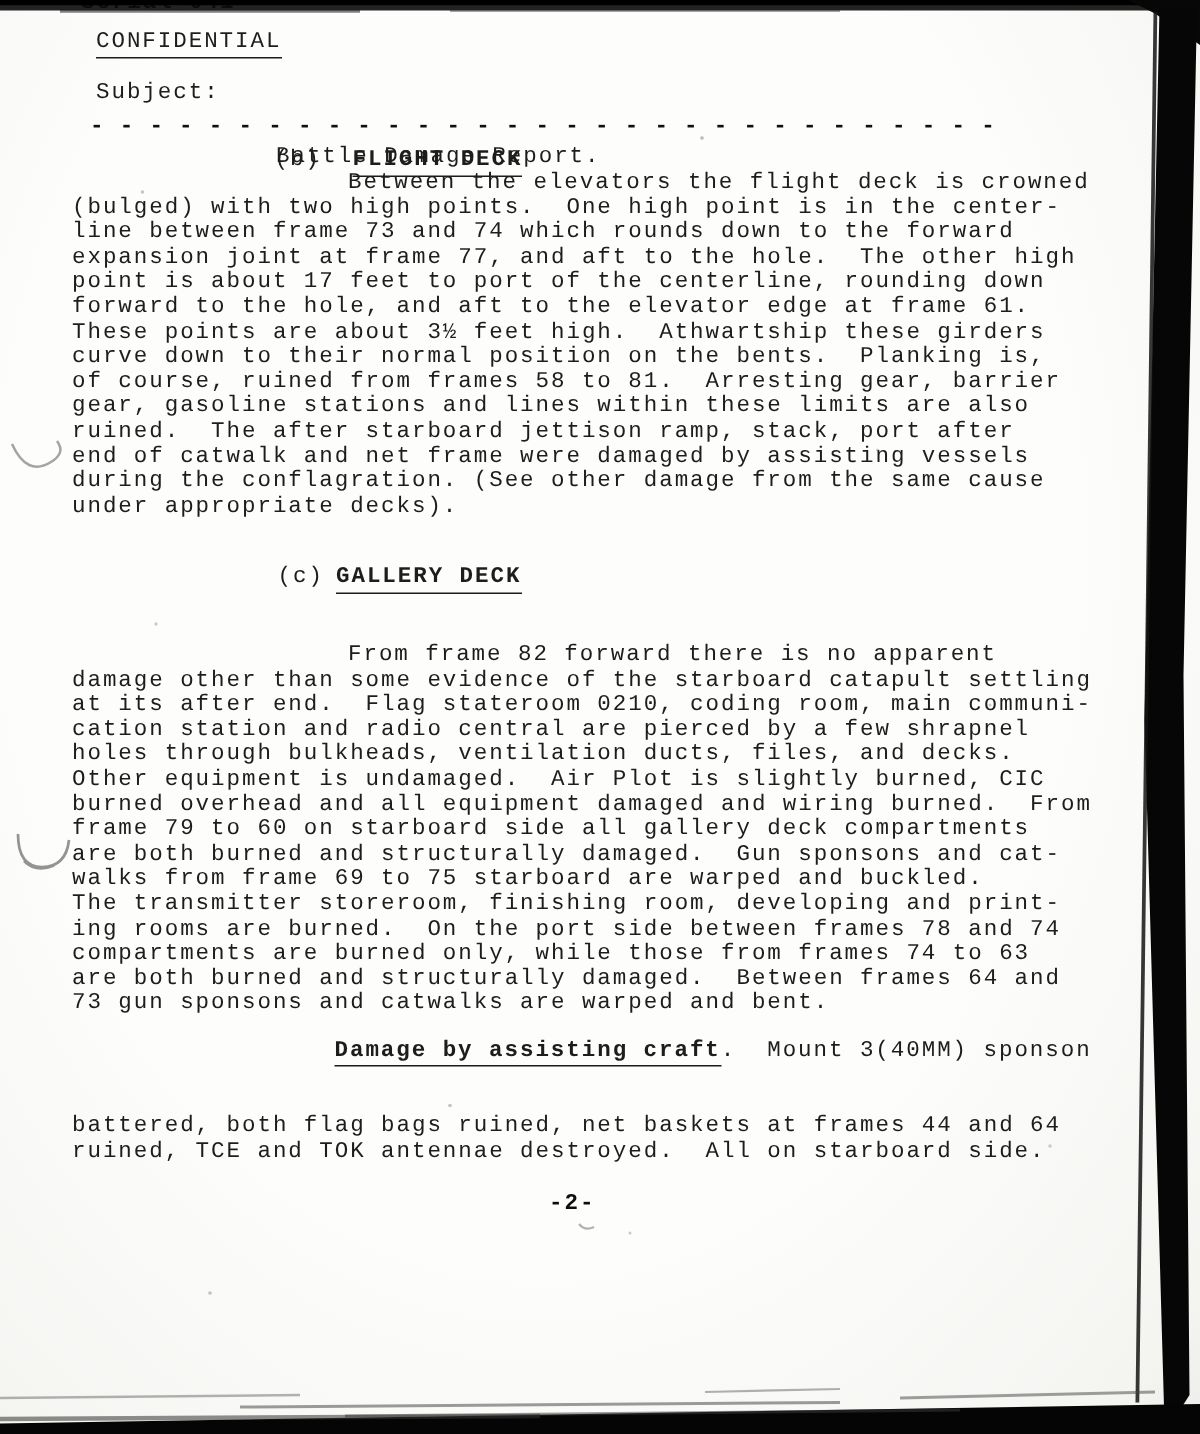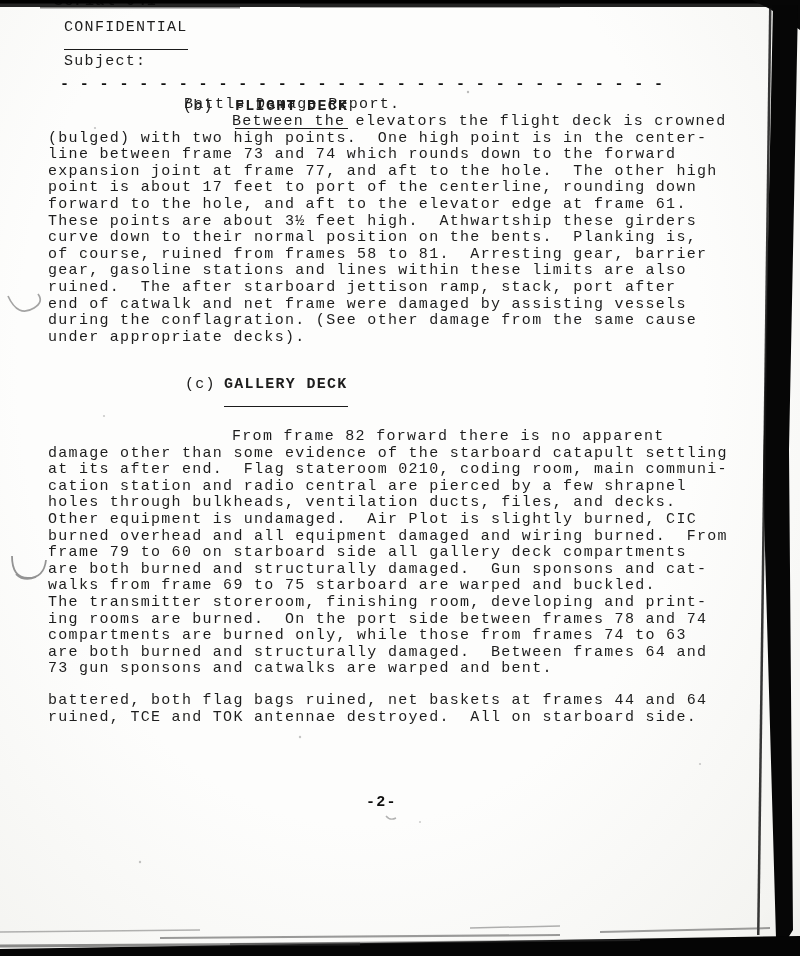--- a/index.html
+++ b/index.html
@@ -7,21 +7,21 @@
     position:relative;
     width:800px;height:956px;
     margin:0 auto;
     overflow:hidden;
     background:
       radial-gradient(ellipse at 45% 38%, #fdfdfc 55%, #f4f4f1 92%, #ededea 100%);
     font-family:"Liberation Mono","DejaVu Sans Mono",monospace;
     color:#1d1d1d;
   }
   .txt{position:absolute;font-size:15px;letter-spacing:1.3px;line-height:16.6px;white-space:pre;}
-  .u{border-bottom:1.6px solid #1b1b1b;padding-bottom:12px;}
+  .u{border-bottom:1.6px solid #1b1b1b;padding-bottom:1px;}
   .bold{font-weight:bold;}
   .para{position:absolute;font-size:15px;letter-spacing:1.3px;line-height:16.6px;white-space:pre;}
   .serial{top:-6px;left:54px;font-weight:bold;color:#161616;}
   .classification{top:20px;left:64px;}
   .subject-label{top:54px;left:64px;}
   .subject-value{top:54px;left:184px;margin-top:43px;}
   .divider{top:77px;left:60px;font-weight:bold;letter-spacing:0.9px;color:#101010;}
   .sec-marker{font-weight:normal;}
   .sec-title{font-weight:bold;}
   .heading-b-marker{top:99px;left:183px;}
@@ -78,20 +78,21 @@
 frame 79 to 60 on starboard side all gallery deck compartments
 are both burned and structurally damaged.  Gun sponsons and cat-
 walks from frame 69 to 75 starboard are warped and buckled.
 The transmitter storeroom, finishing room, developing and print-
 ing rooms are burned.  On the port side between frames 78 and 74
 compartments are burned only, while those from frames 74 to 63
 are both burned and structurally damaged.  Between frames 64 and
 73 gun sponsons and catwalks are warped and bent.</div>
 
   <div class="para damage-para">
+    <div class="damage-first"><span class="u bold">Damage by assisting craft</span><span>.  Mount 3(40MM) sponson</span></div>
     <div>battered, both flag bags ruined, net baskets at frames 44 and 64
 ruined, TCE and TOK antennae destroyed.  All on starboard side.</div>
   </div>
 
   <div class="txt page-number">-2-</div>
 
   <svg class="artifacts" width="800" height="956" viewBox="0 0 800 956">
 
     <g>
       <rect x="0" y="0" width="800" height="7" fill="#0b0b0b" opacity="0.9"></rect>

